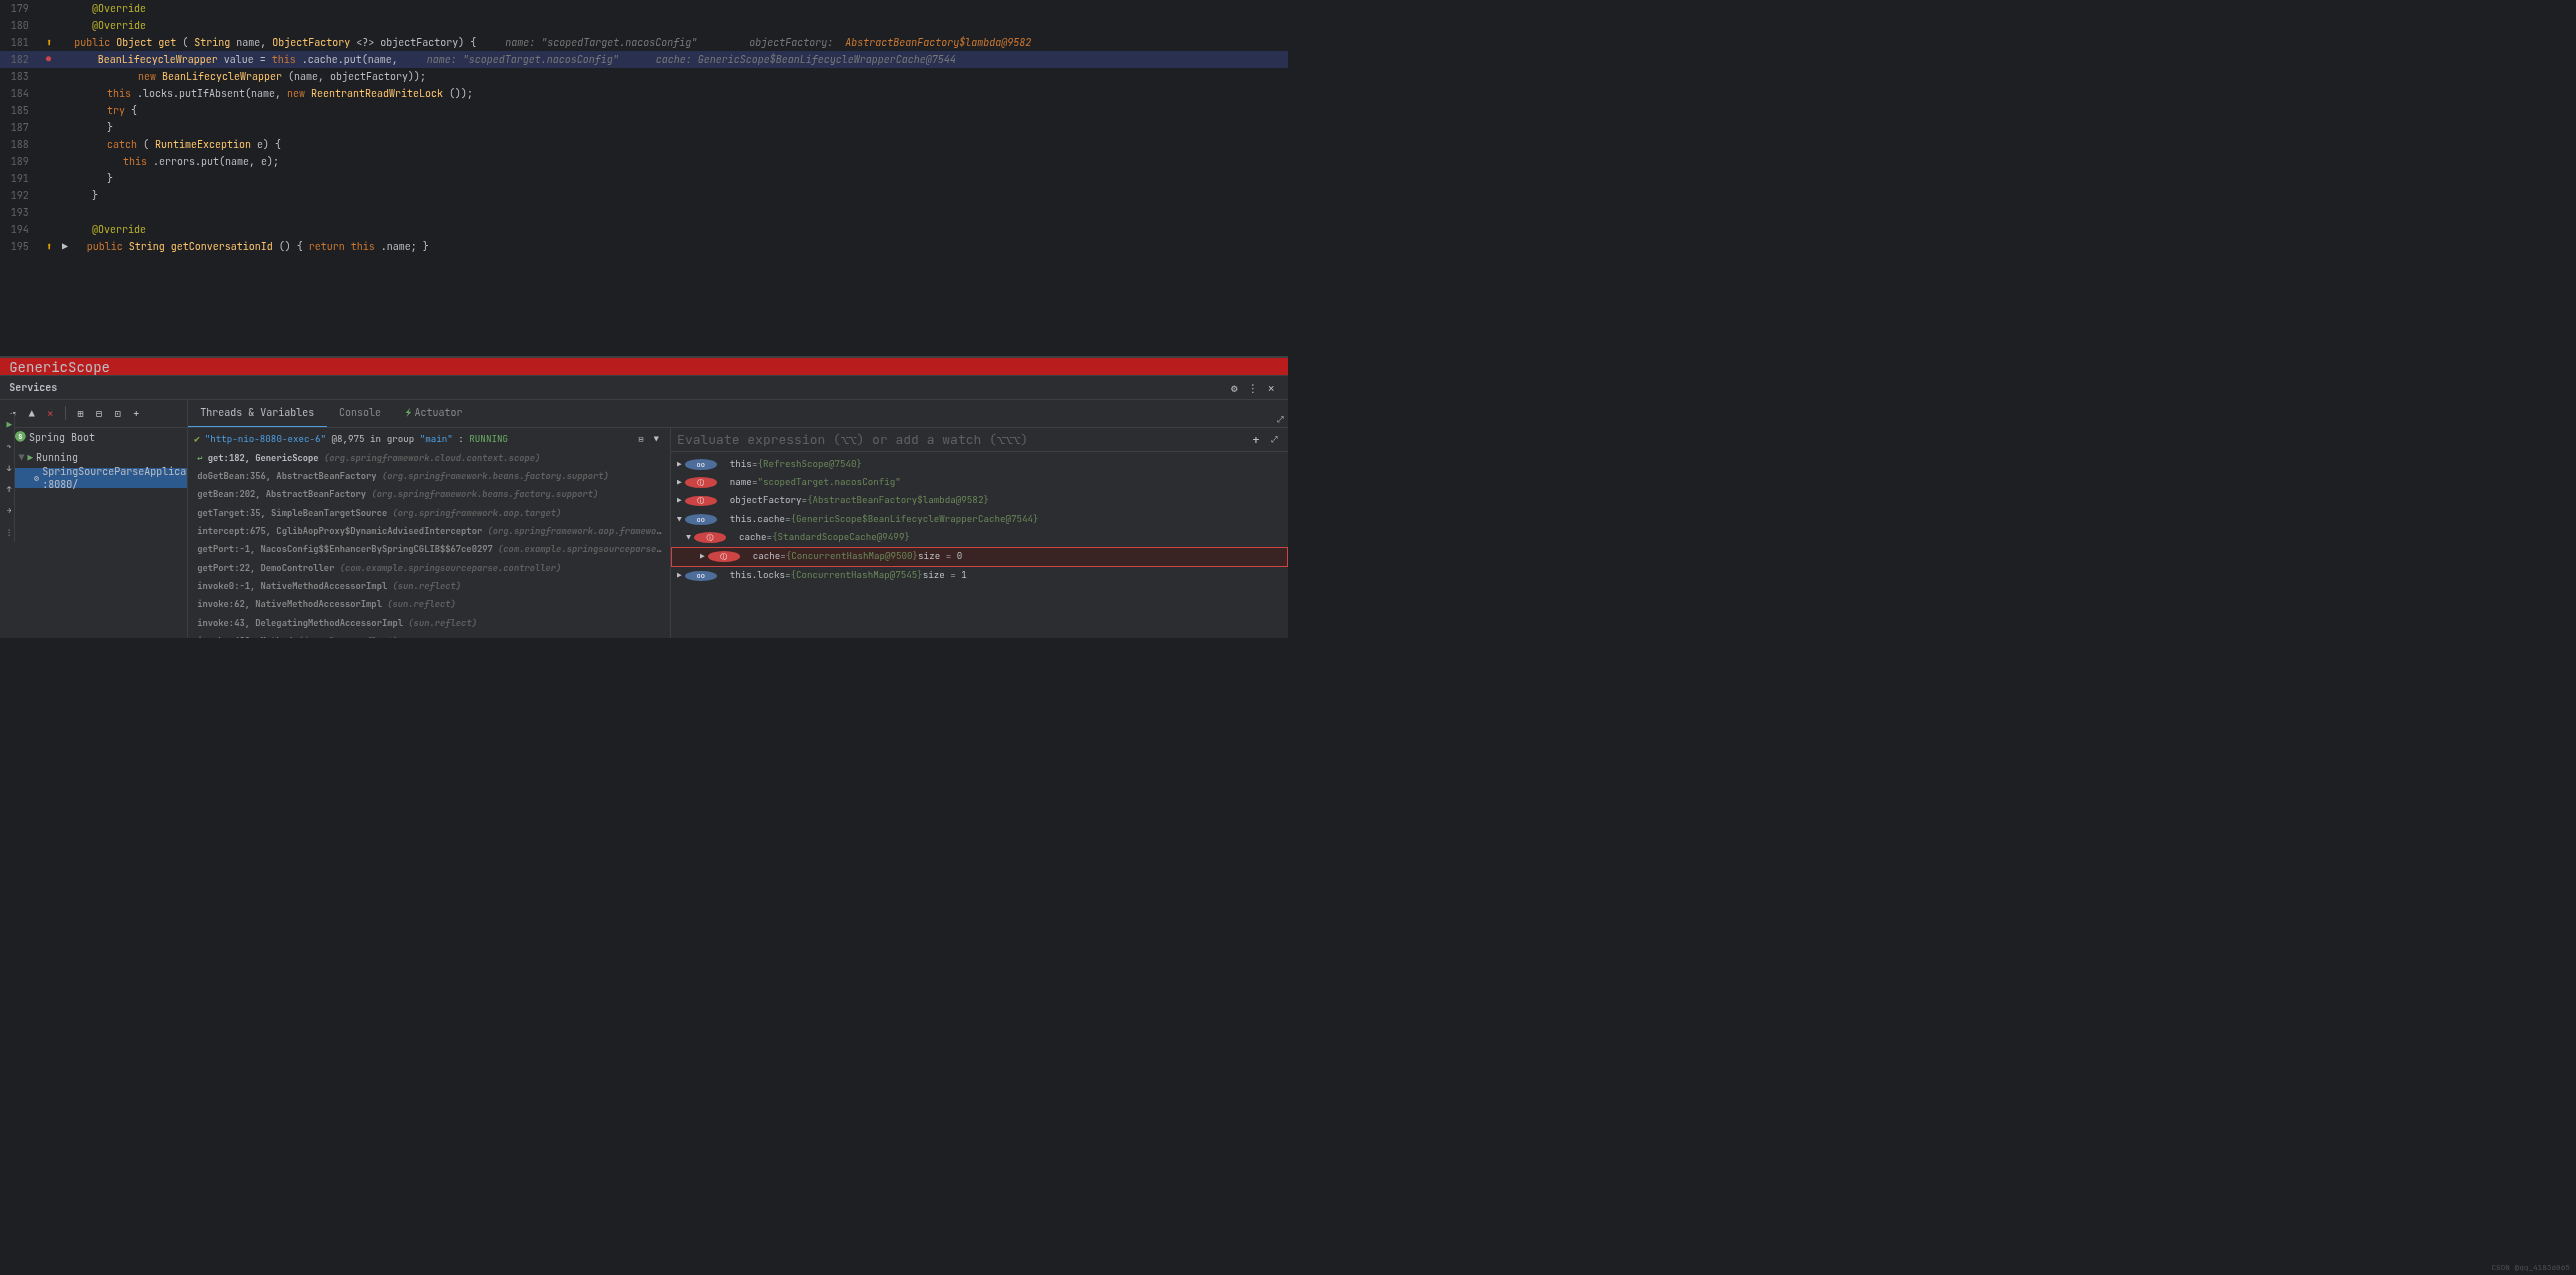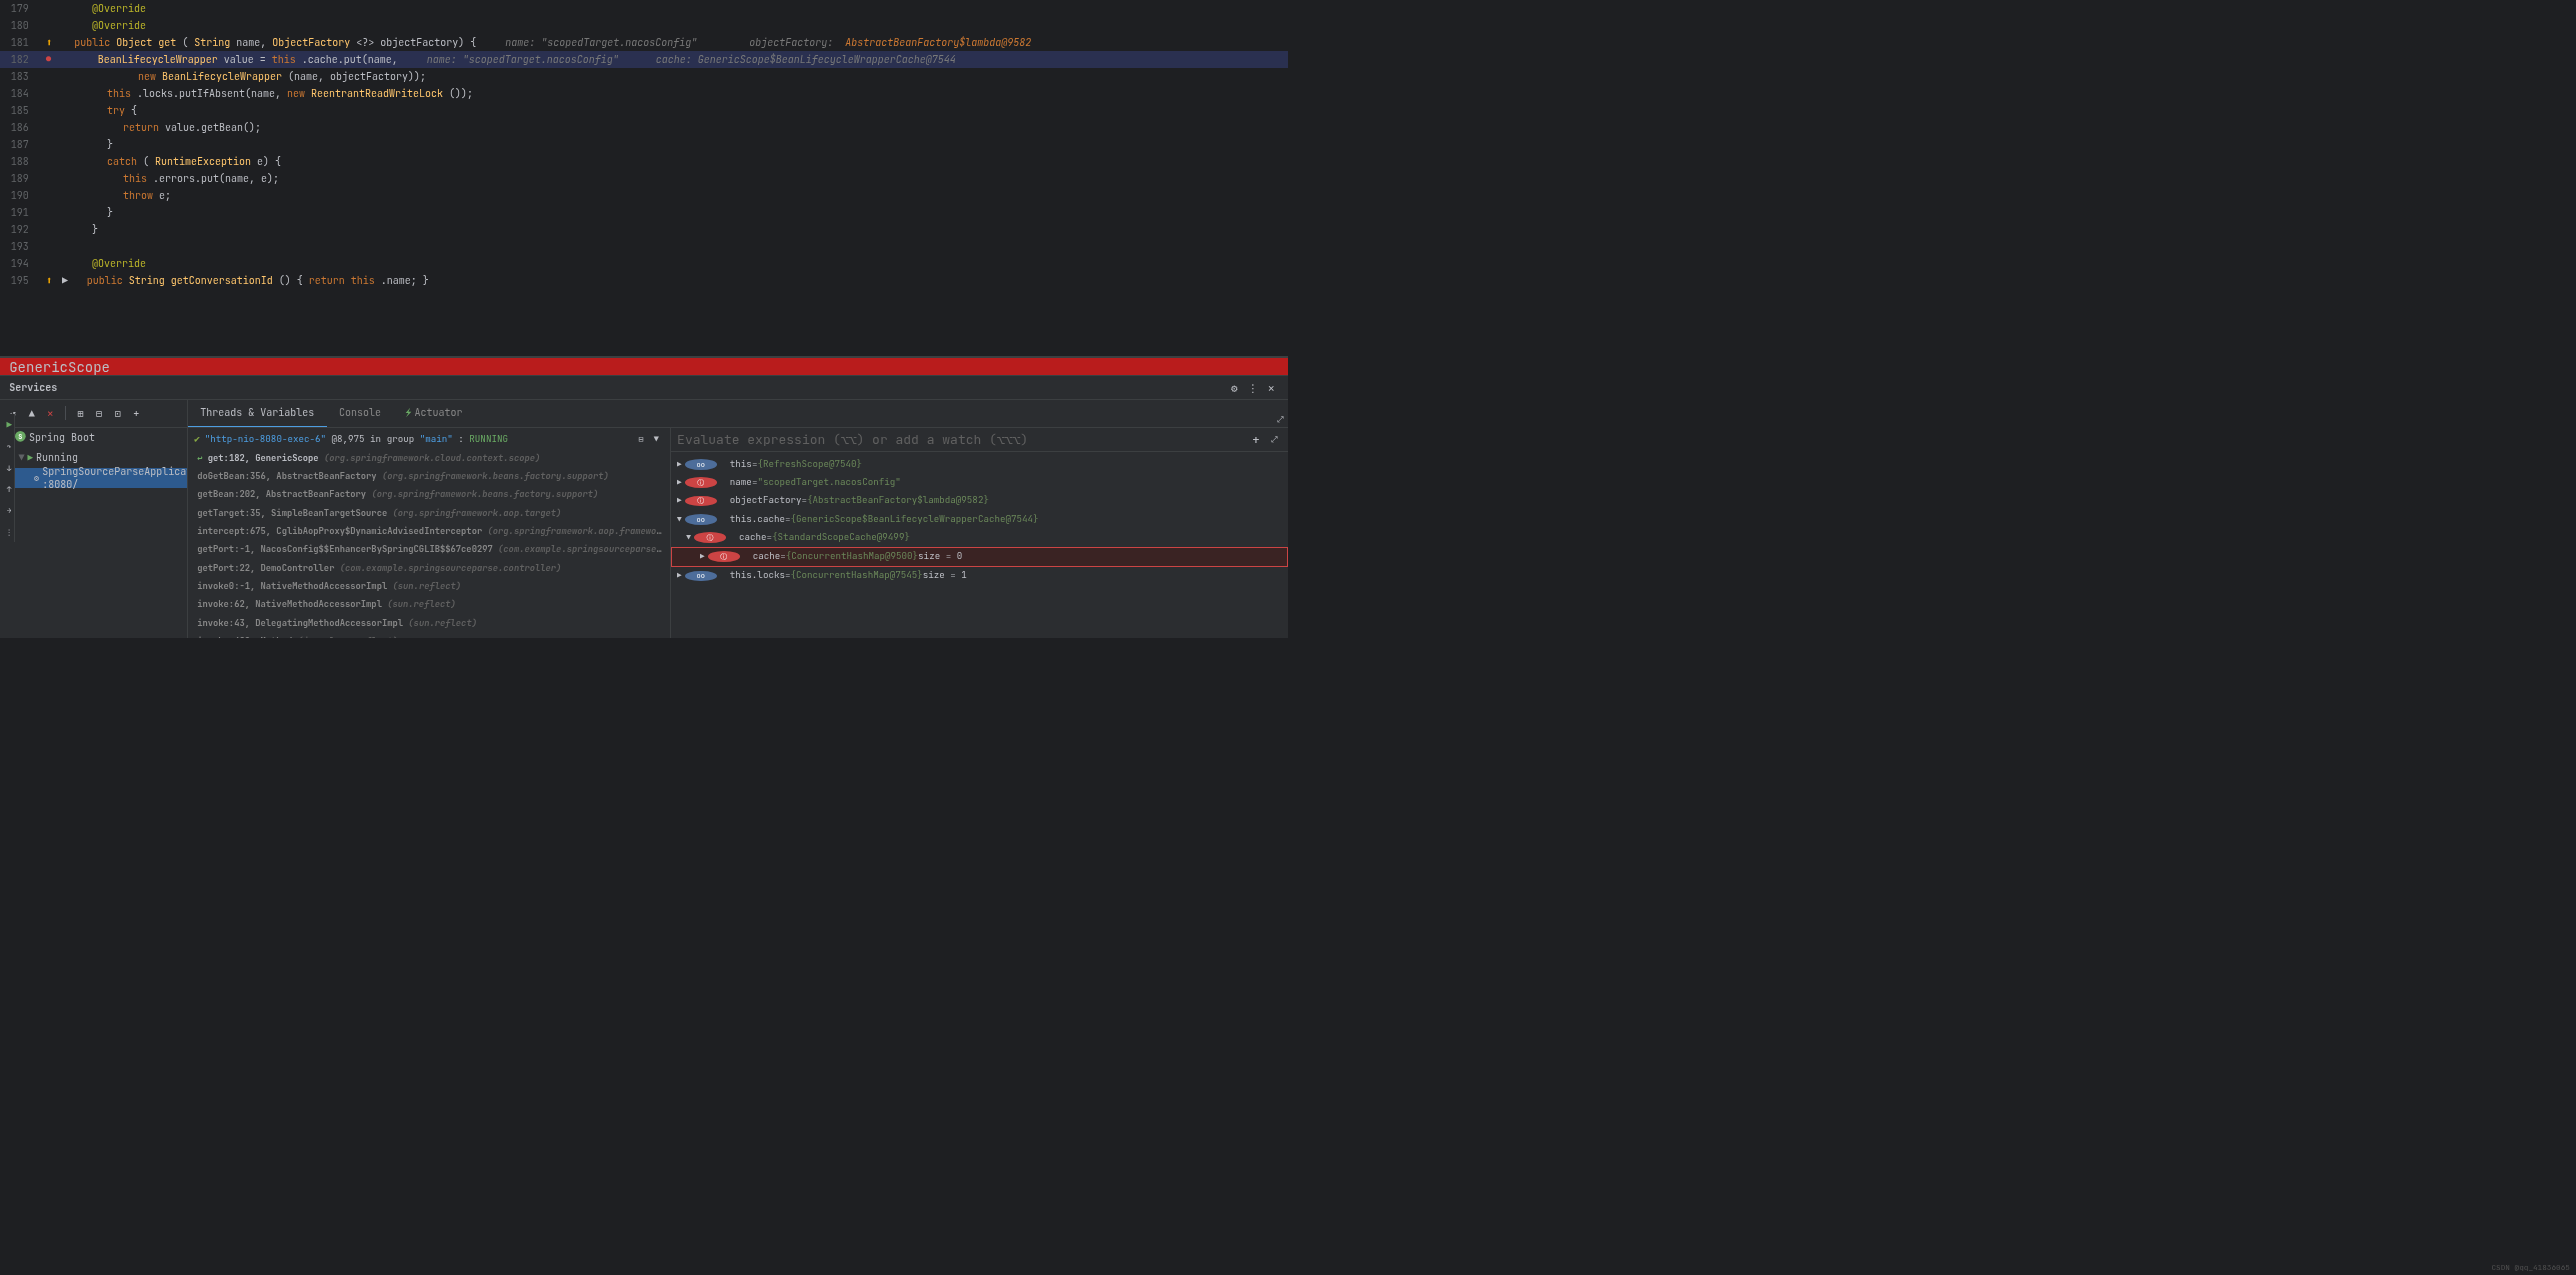--- a/index.html
+++ b/index.html
@@ -346,27 +346,20 @@
       </div>
 
       <div class="code-line">
         <div class="line-num-col">185</div>
         <span style="padding-left:61px;">
           <span class="kw">try </span>
           <span>{</span>
         </span>
       </div>
 
-      <div class="code-line">
-        <div class="line-num-col">186</div>
-        <span style="padding-left:77px;">
-          <span class="kw">return </span>
-          <span>value.getBean();</span>
-        </span>
-      </div>
 
       <div class="code-line">
         <div class="line-num-col">187</div>
         <span style="padding-left:61px;">}</span>
       </div>
 
       <div class="code-line">
         <div class="line-num-col">188</div>
         <span style="padding-left:61px;">
           <span class="kw">catch </span>
@@ -377,27 +370,20 @@
       </div>
 
       <div class="code-line">
         <div class="line-num-col">189</div>
         <span style="padding-left:77px;">
           <span class="kw">this</span>
           <span>.errors.put(name, e);</span>
         </span>
       </div>
 
-      <div class="code-line">
-        <div class="line-num-col">190</div>
-        <span style="padding-left:77px;">
-          <span class="kw">throw </span>
-          <span>e;</span>
-        </span>
-      </div>
 
       <div class="code-line">
         <div class="line-num-col">191</div>
         <span style="padding-left:61px;">}</span>
       </div>
 
       <div class="code-line">
         <div class="line-num-col">192</div>
         <span style="padding-left:46px;">}</span>
       </div>

